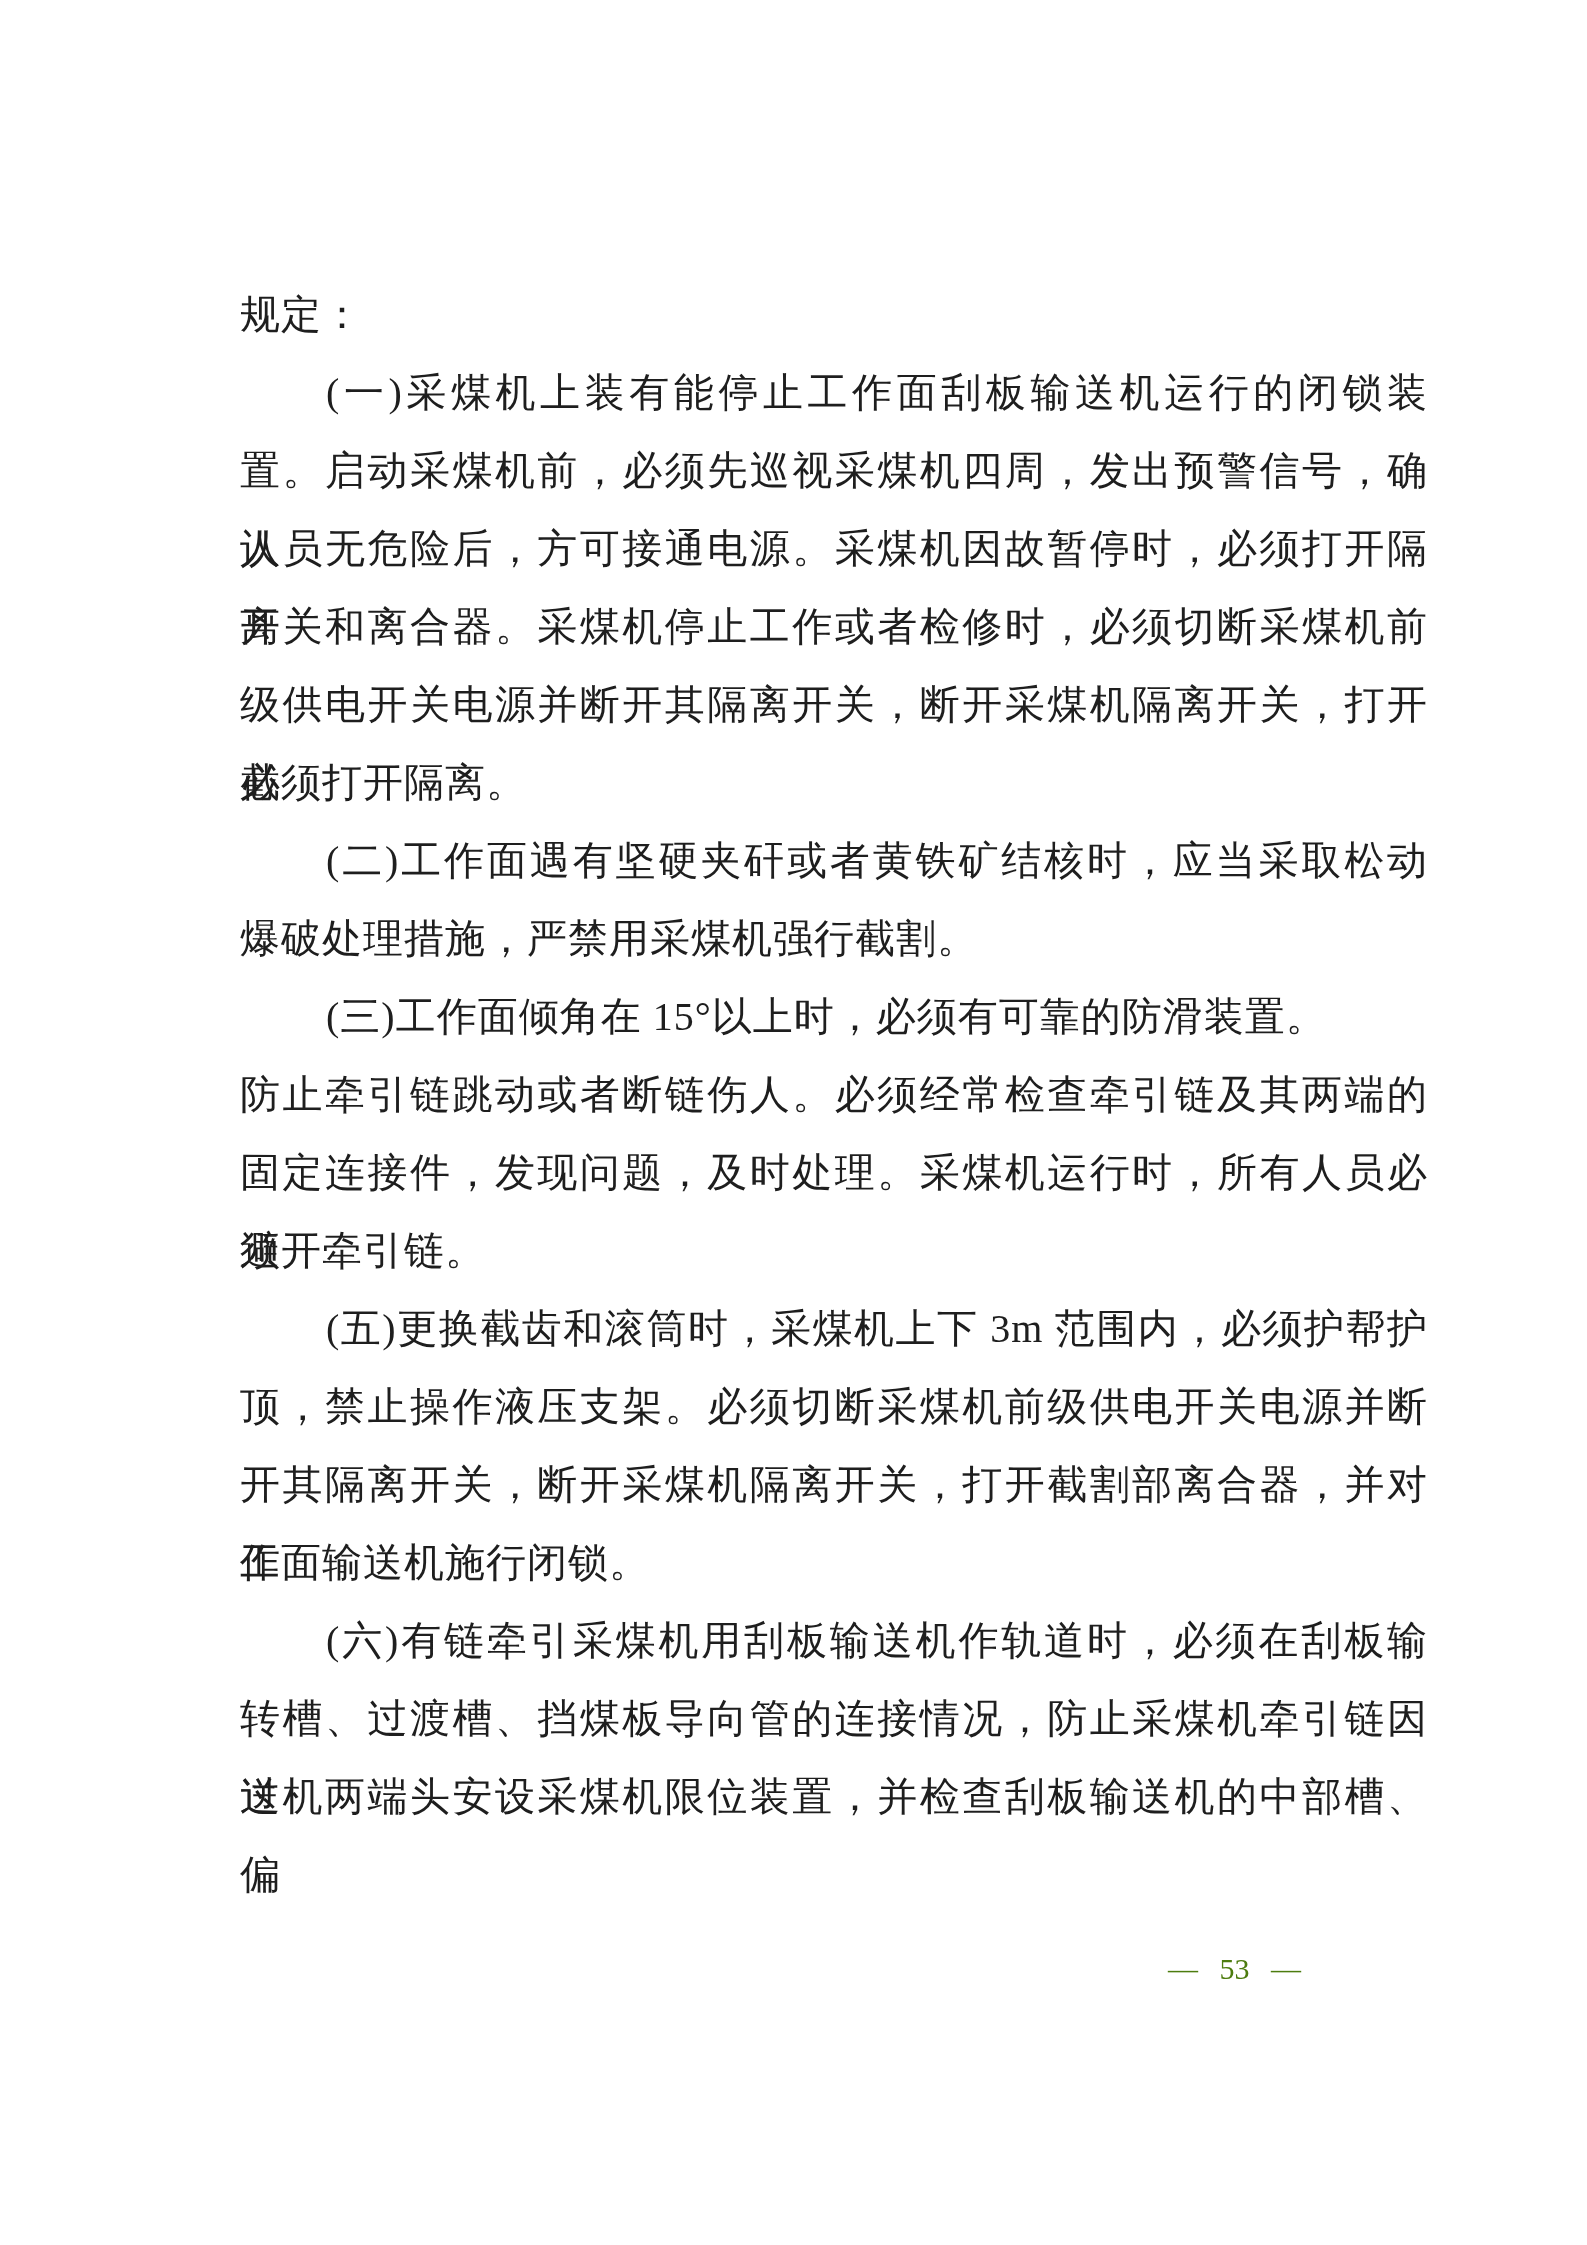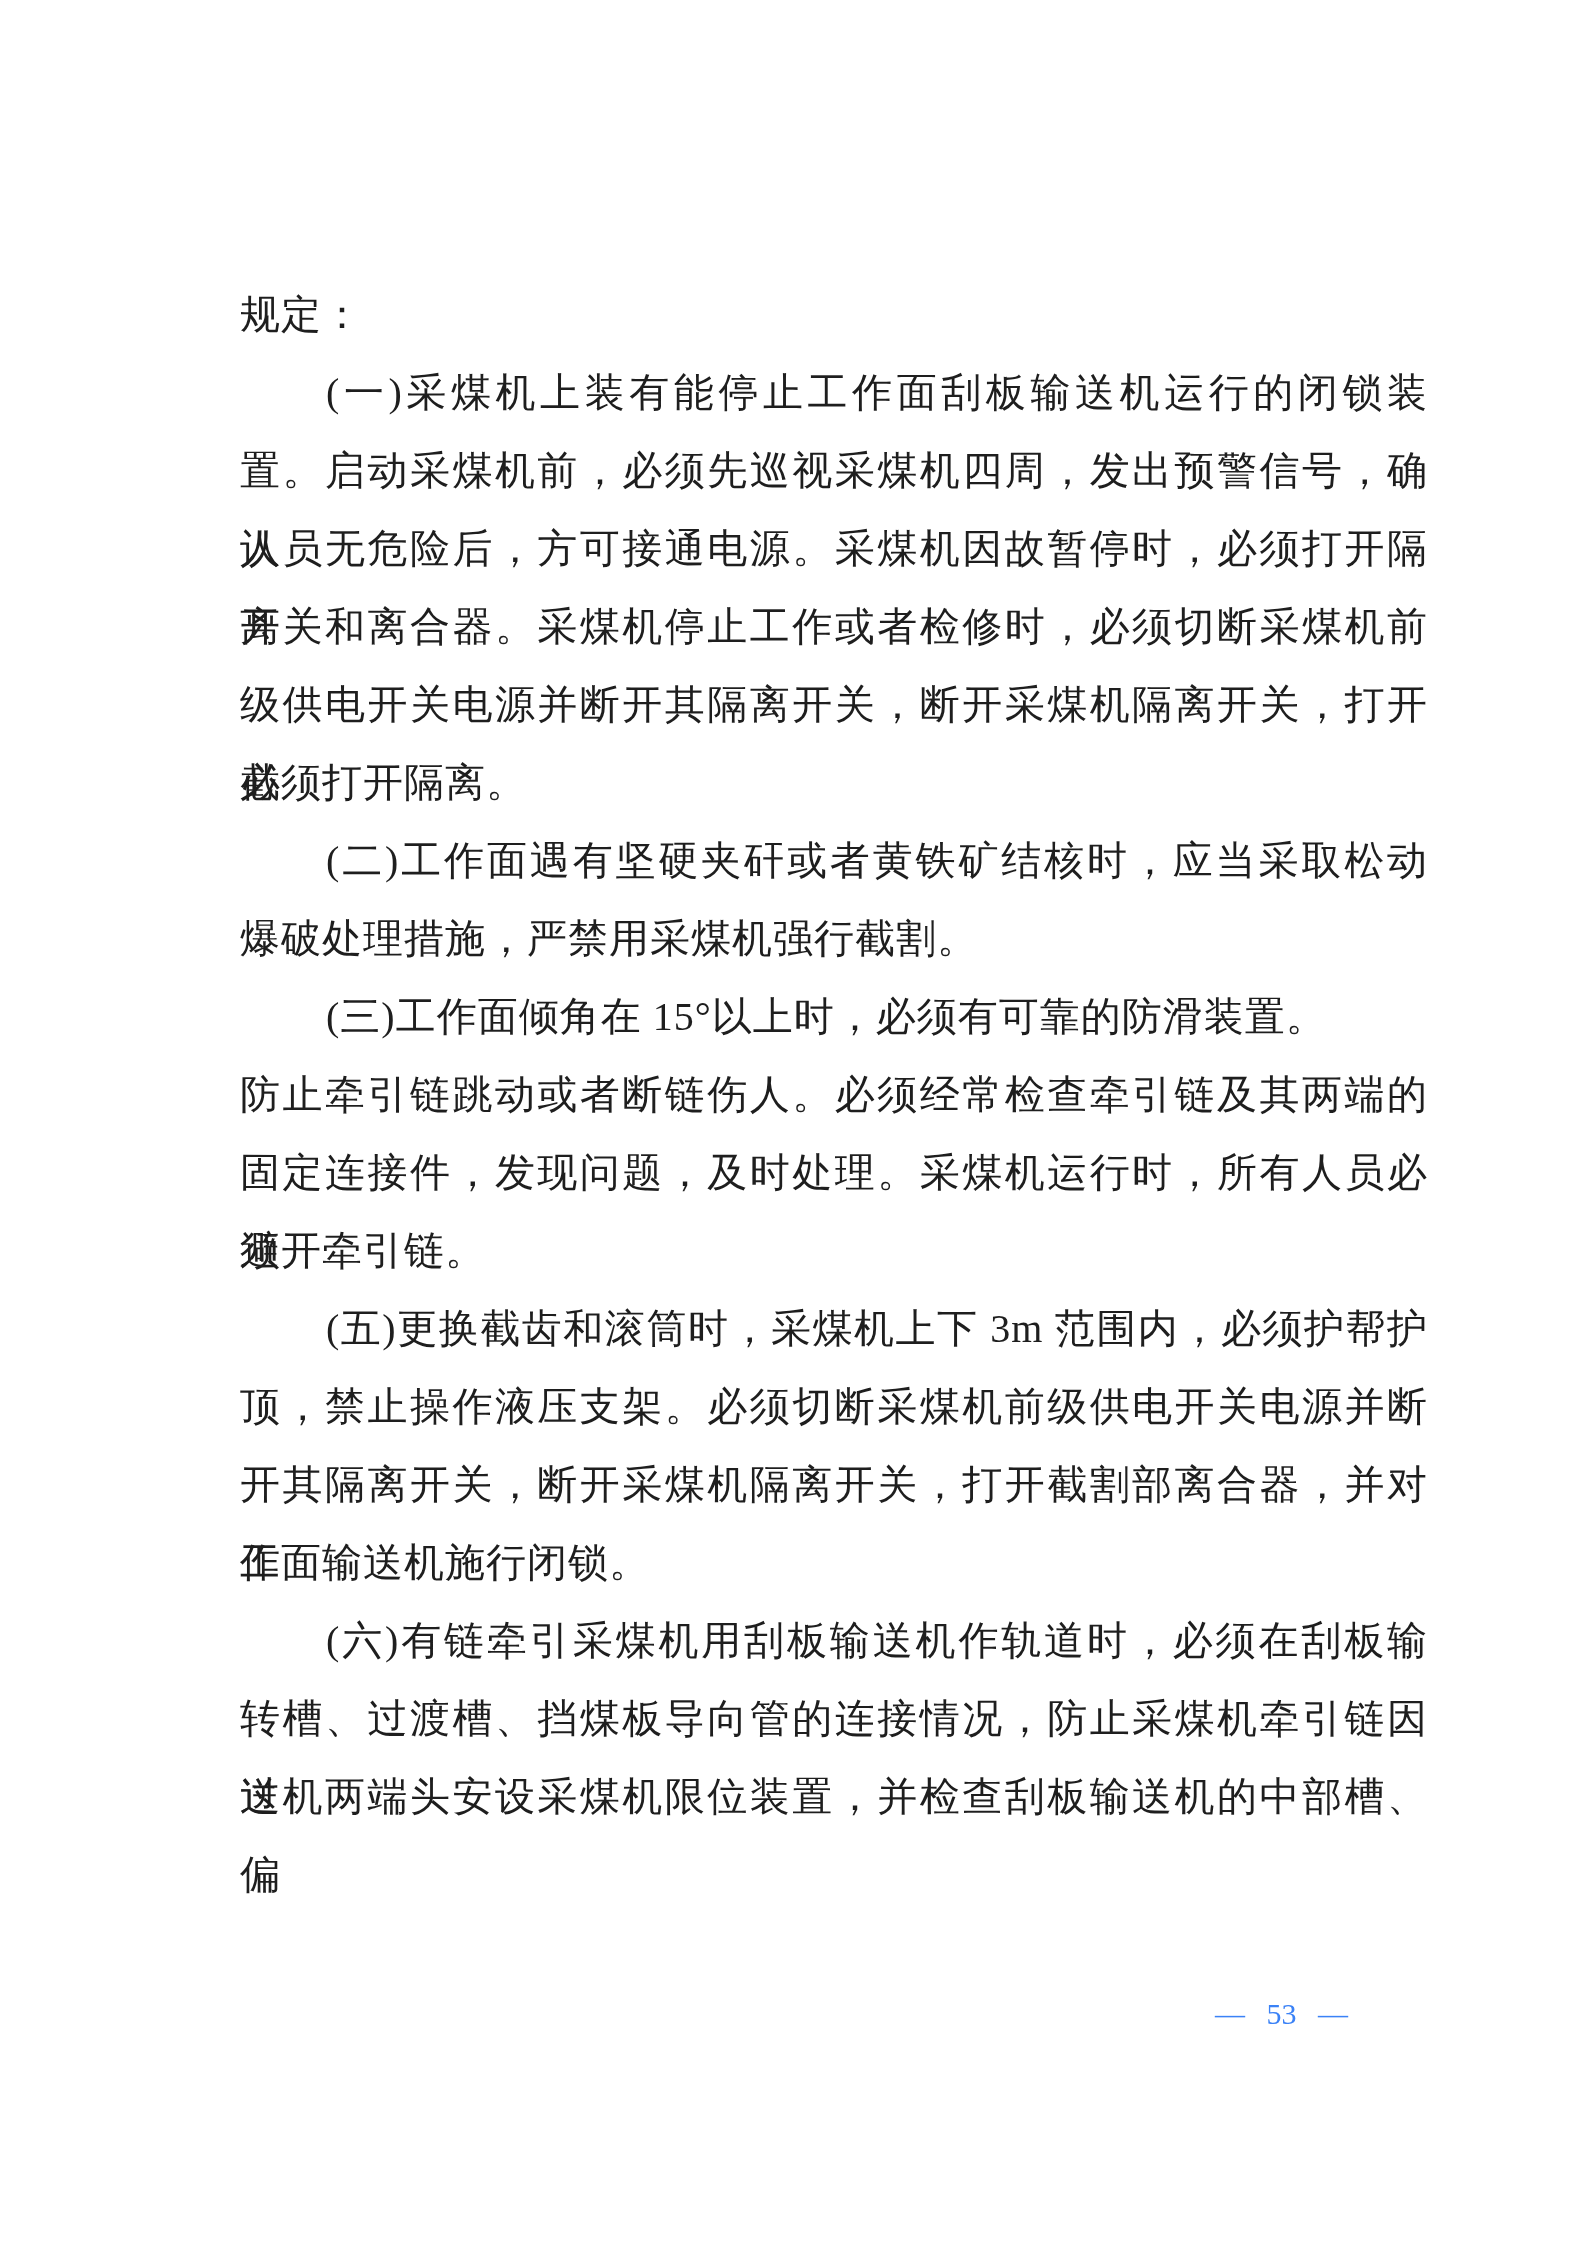--- a/index.html
+++ b/index.html
@@ -36,27 +36,27 @@
     text-align: justify;
     text-align-last: justify;
     text-justify: inter-character;
   }
   .line.indent {
     text-indent: 86px;
   }
   .footer {
     position: absolute;
     left: 1168px;
-    top: 1989px;
+    top: 1944px;
     width: 180px;
     font-size: 30px;
     line-height: 50px;
-    text-align: right;
+    text-align: left;
     word-spacing: 14px;
-    color: #3b82f6;
+    color: #4d7c0f;
   }
 </style>
 </head>
 <body>
 
 <div class="page">
   <div class="text-block">
     <div class="line">规定：</div>
     <div class="line indent fill">(一)采煤机上装有能停止工作面刮板输送机运行的闭锁装</div>
     <div class="line fill">置。启动采煤机前，必须先巡视采煤机四周，发出预警信号，确认</div>

